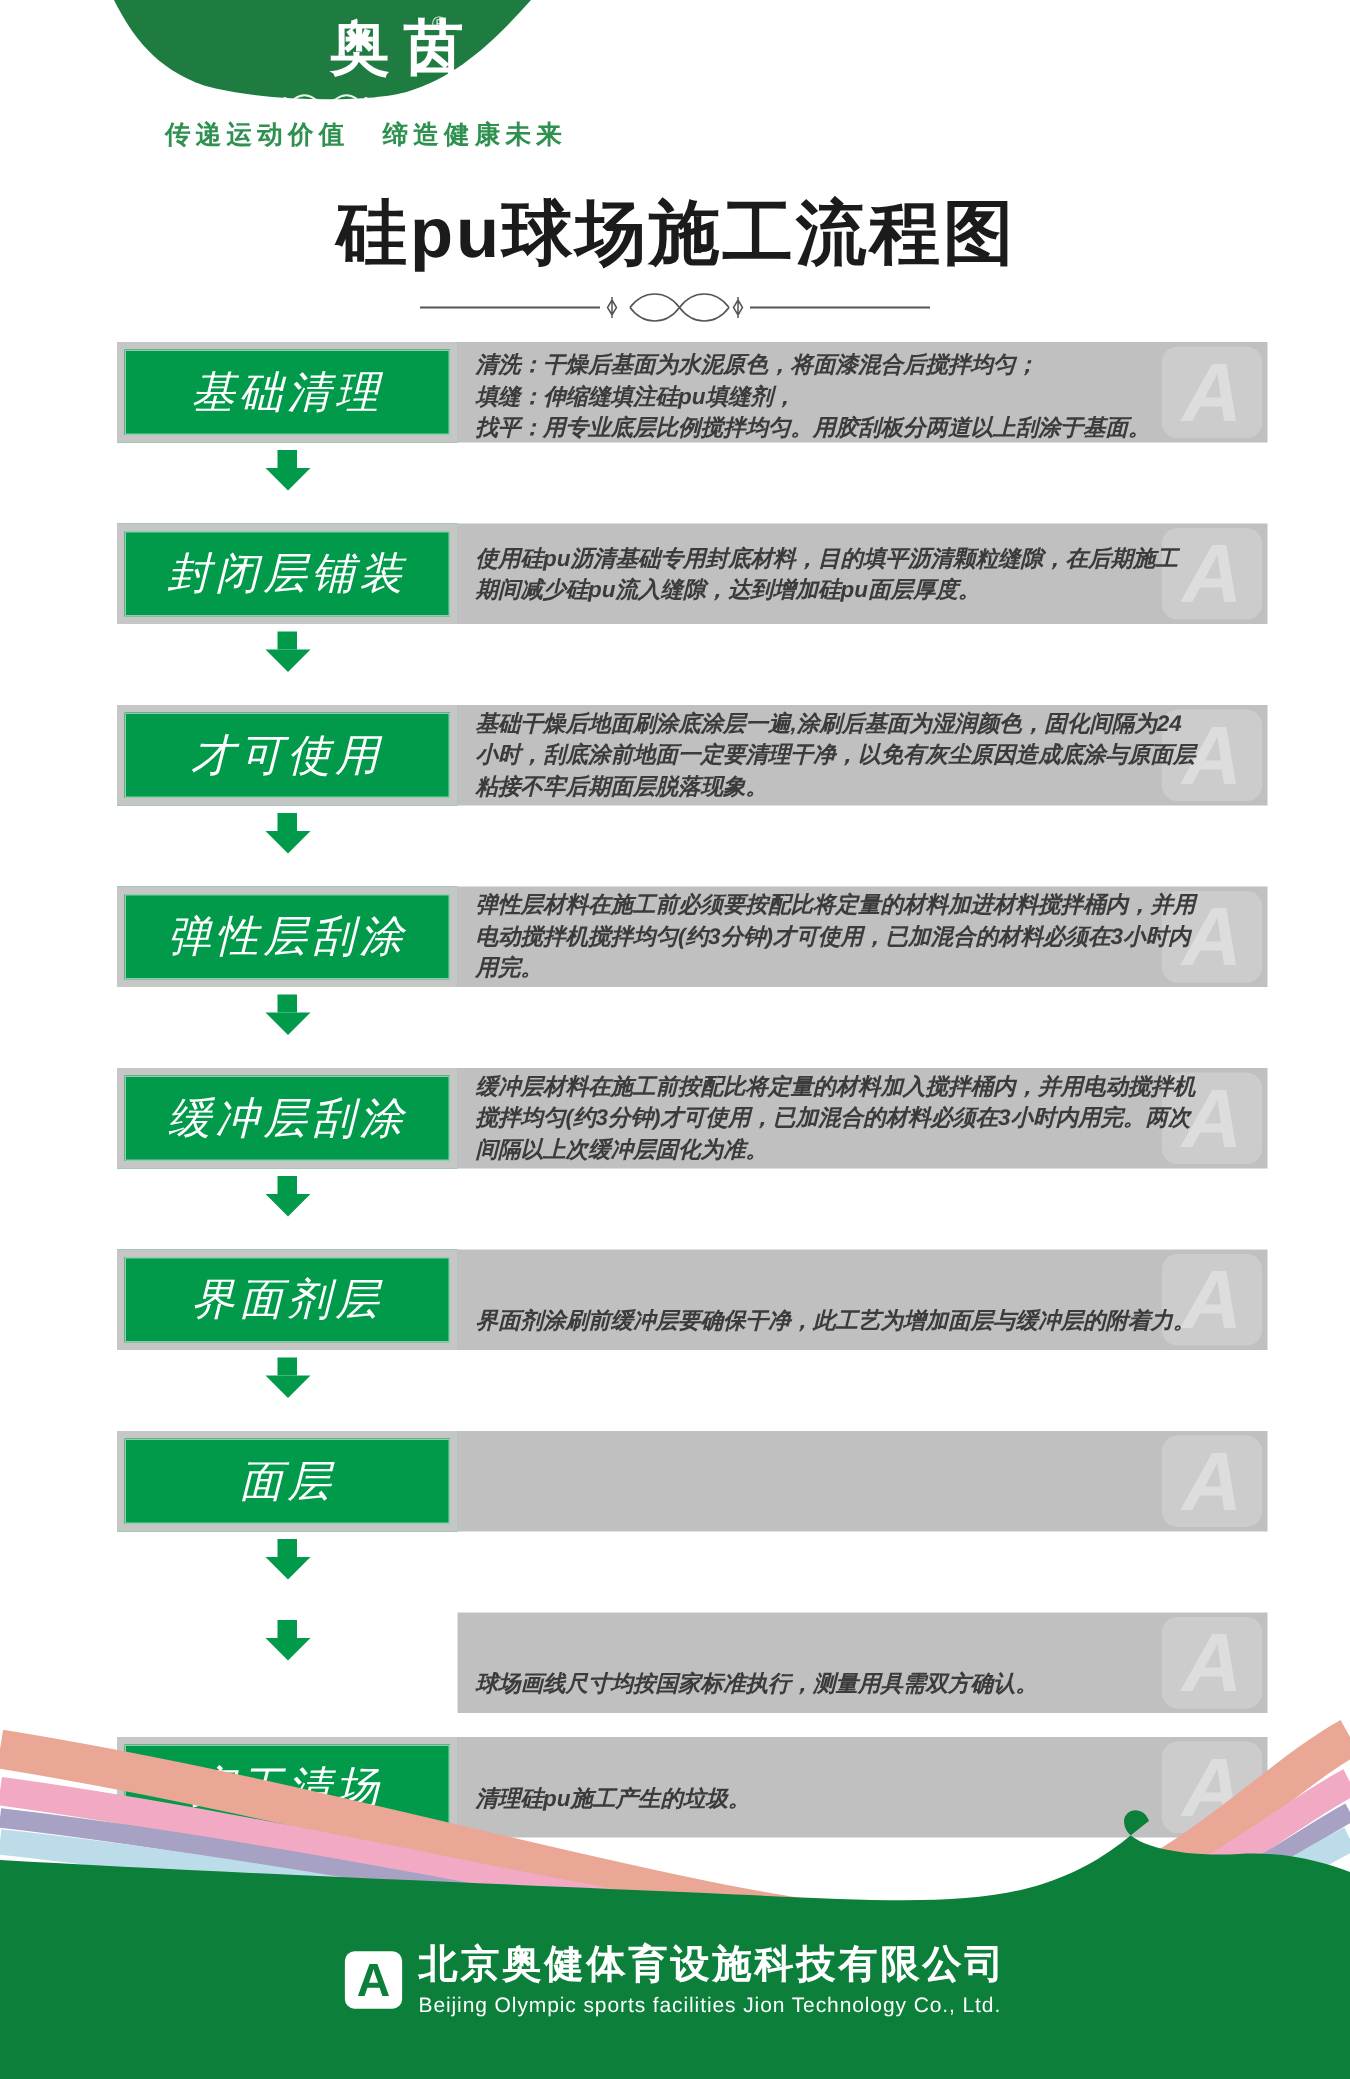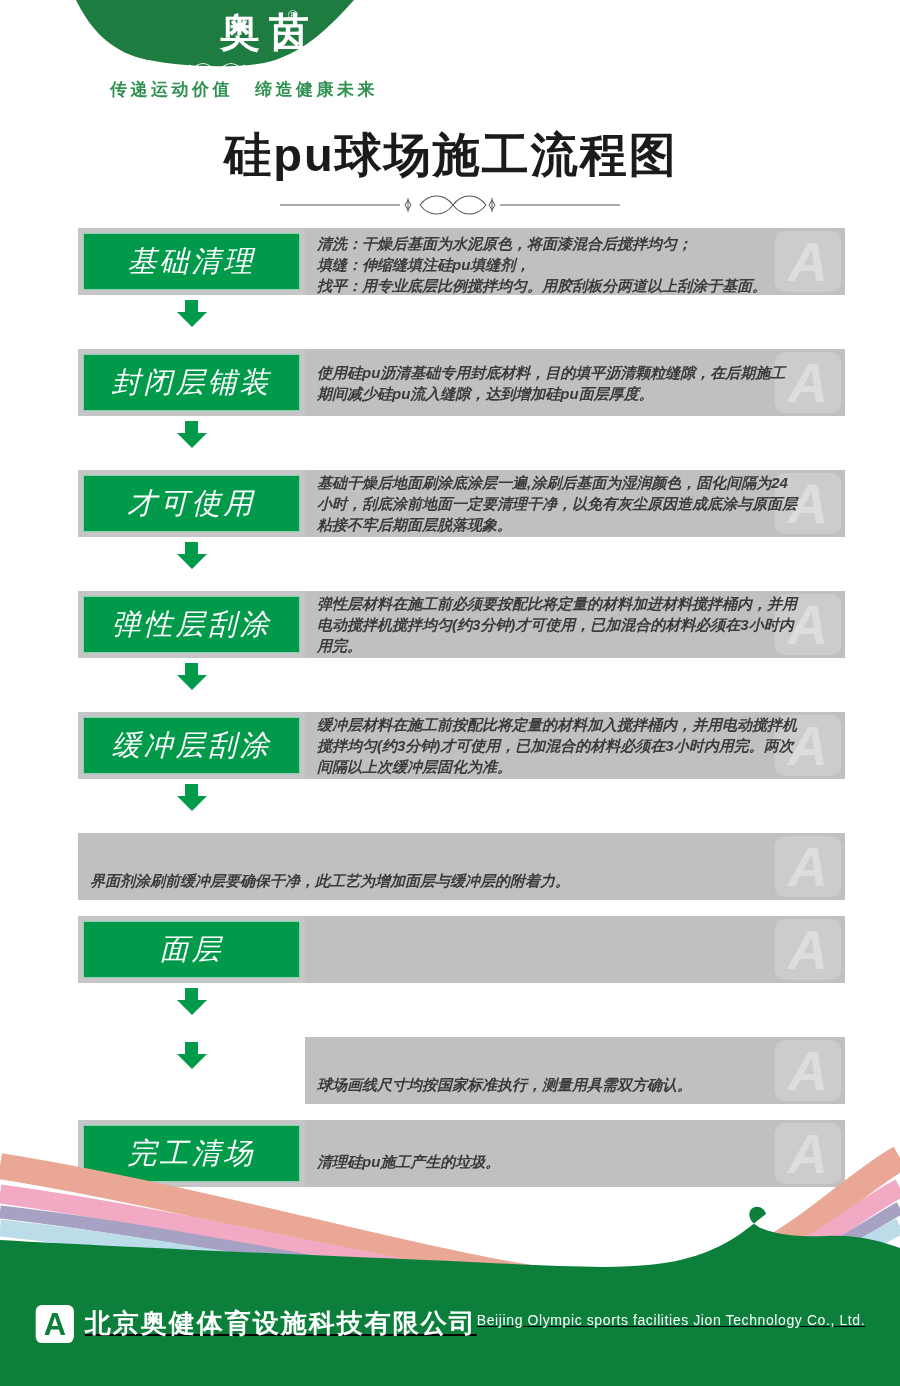--- a/index.html
+++ b/index.html
@@ -68,21 +68,21 @@
   .rib-salmon{stroke:var(--ribbon-salmon,#eaa795);}
   .rib-pink{stroke:var(--ribbon-pink,#f1a9c4);}
   .rib-mauve{stroke:var(--ribbon-mauve,#a7a2c3);}
   .rib-blue{stroke:var(--ribbon-blue,#bddcea);}
   .footer-wave{fill:var(--footer-green,#0c7f3b);}
   .company{
     position:absolute;bottom:42px;left:50%;transform:translateX(-50%);
     display:flex;align-items:center;gap:10px;white-space:nowrap;
   }
   .company-logo{width:40px;height:40px;flex:0 0 40px;}
-  .company-names{display:flex;flex-direction:row;text-decoration:underline;}
+  .company-names{display:flex;flex-direction:column;}
   .company-cn{color:#ffffff;font-size:26px;font-weight:bold;letter-spacing:2px;line-height:1.15;}
   .company-en{color:#ffffff;font-size:14px;letter-spacing:.6px;margin-top:3px;}
 </style>
 </head>
 <body>
 
 <div class="poster">
 
   <svg class="banner-svg" viewBox="0 0 440 76" aria-hidden="true">
     <path class="banner-shape" d="M76,0 C88,24 104,46 136,57 C175,68 245,69 272,61 C305,51 330,27 354,0 Z"></path>
@@ -198,20 +198,29 @@
       <div class="panel">
         <svg class="wm" viewBox="0 0 72 66" aria-hidden="true">
           <rect x="1" y="1" width="70" height="64" rx="11" fill="#cccccc"></rect>
           <text x="36" y="53" text-anchor="middle" font-size="58" font-weight="bold" fill="#dddddd">A</text>
         </svg>
         <p class="desc">缓冲层材料在施工前按配比将定量的材料加入搅拌桶内，并用电动搅拌机搅拌均匀(约3分钟)才可使用，已加混合的材料必须在3小时内用完。两次间隔以上次缓冲层固化为准。</p>
       </div>
     </div>
 
     <div class="row">
+      <div class="step-col">
+        <div class="step-box">
+          <span class="step-label">界面剂层</span>
+        </div>
+        <div class="arrow">
+          <span class="stem"></span>
+          <span class="head"></span>
+        </div>
+      </div>
       <div class="panel">
         <svg class="wm" viewBox="0 0 72 66" aria-hidden="true">
           <rect x="1" y="1" width="70" height="64" rx="11" fill="#cccccc"></rect>
           <text x="36" y="53" text-anchor="middle" font-size="58" font-weight="bold" fill="#dddddd">A</text>
         </svg>
         <p class="desc">界面剂涂刷前缓冲层要确保干净，此工艺为增加面层与缓冲层的附着力。</p>
       </div>
     </div>
 
     <div class="row">

